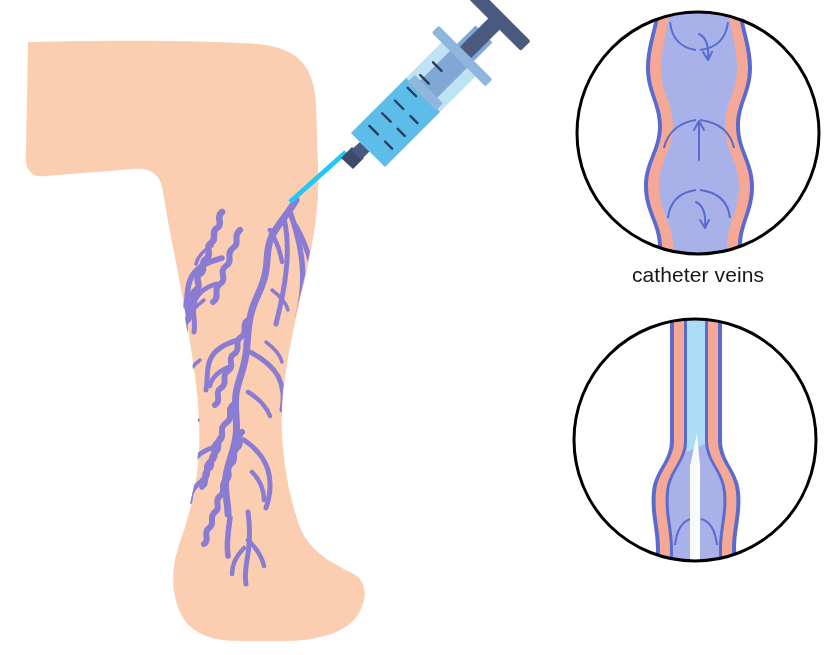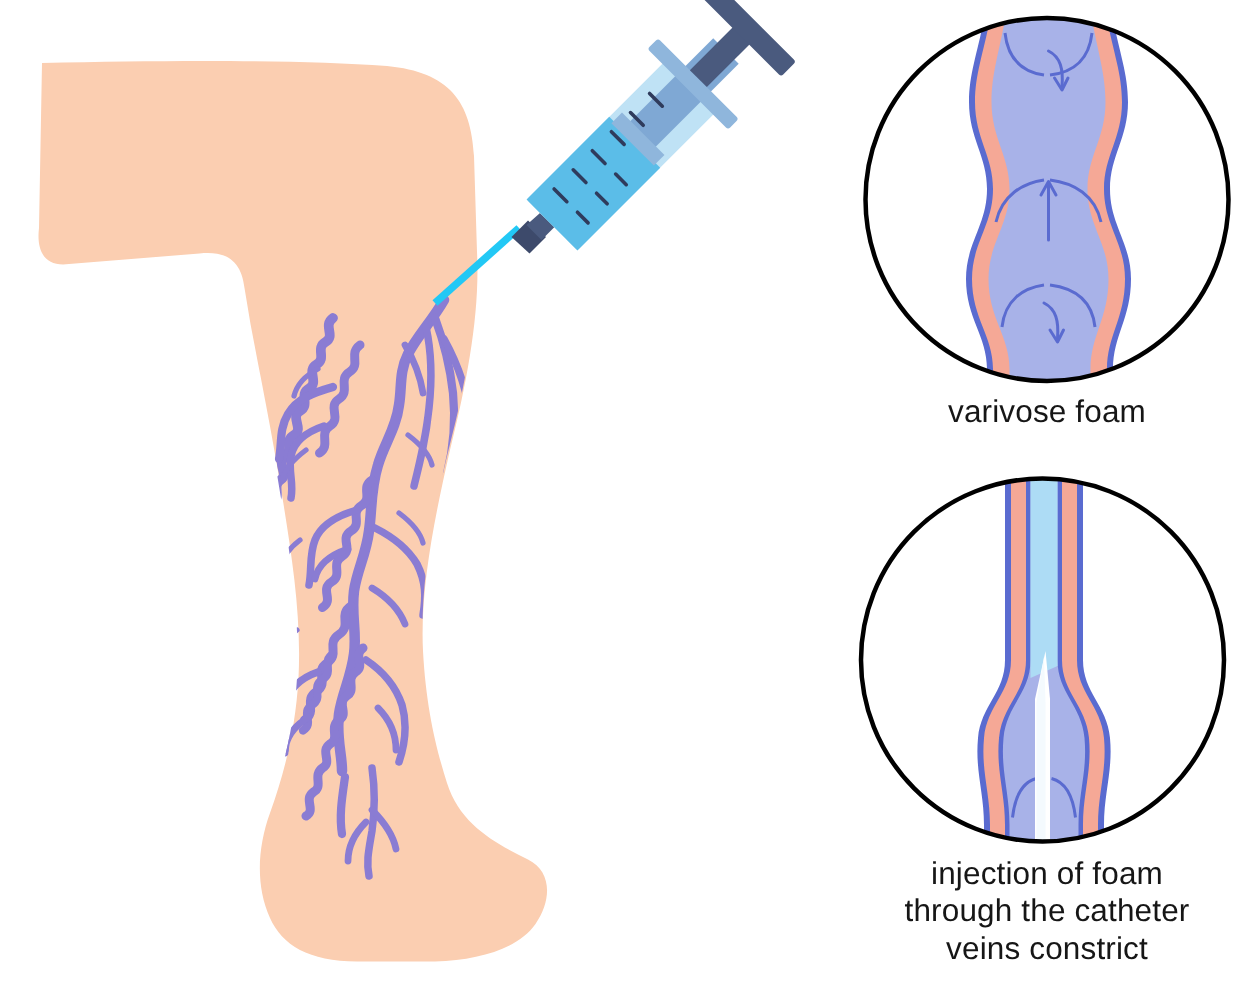--- a/index.html
+++ b/index.html
@@ -347,19 +347,16 @@
         <path fill="none" stroke="#5A6BD0" stroke-width="2" d="M 717,545 C 715,528 709,521 701,519"></path>
 
         <path fill="#FFFFFF" d="M 690,576 L 690,466 L 697,434 L 700,466 L 700,576 Z"></path>
         <path fill="#F4FAFE" d="M 691,576 L 691,468 L 696,438 L 697,468 L 697,576 Z"></path>
       </g>
 
       <circle cx="695" cy="440" r="121" fill="none" stroke="#000000" stroke-width="3"></circle>
     </g>
   </svg>
 
-  <div class="caption" id="caption-varicose">varivose foam</div>
-
-  <div class="caption" id="caption-injection">injection of foam
-through the catheter
-veins constrict</div>
+  <div class="caption" id="caption-varicose">catheter veins</div>
+
 
 </div>
 
 </body></html>

